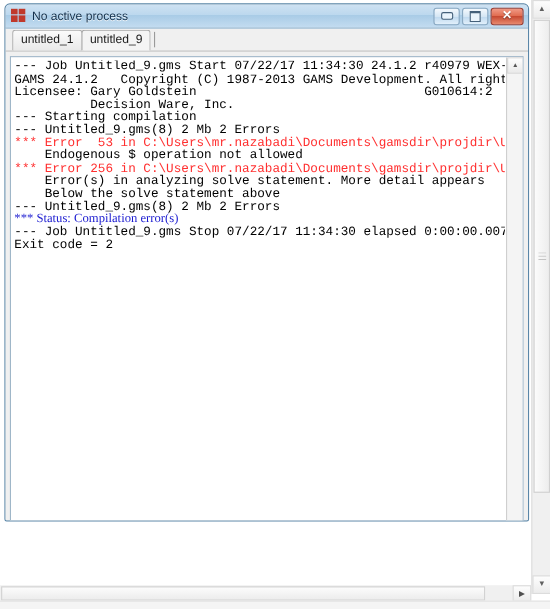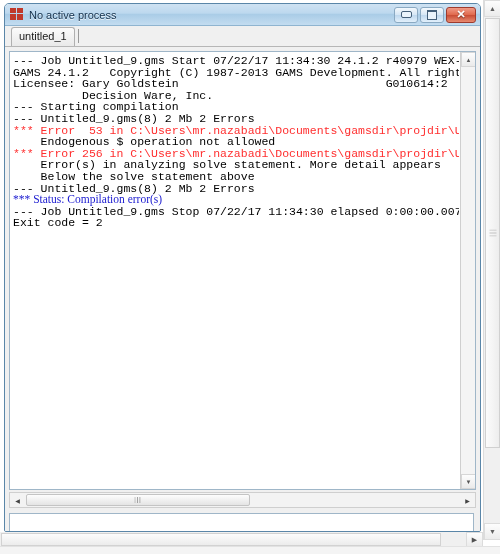--- a/index.html
+++ b/index.html
@@ -82,21 +82,21 @@
     left: 0; bottom: 0;
     width: 500px; height: 7px;
     background: #f4f4f4;
     border-top: 1px solid #e2e2e2;
   }
 
   
   .window {
     position: absolute;
     left: 4px; top: 3px;
-    width: 477px; height: 529px;
+    width: 477px; height: 471px;
     background: #f0f0f0;
     border: 1px solid #5a86a8;
     border-radius: 5px 5px 2px 2px;
     box-sizing: border-box;
     box-shadow: 0 0 0 1px rgba(255,255,255,.55) inset;
     overflow: hidden;
   }
 
   
   .titlebar {
@@ -350,20 +350,23 @@
       <span class="tbtn close">
         <span class="gl-x">✕</span>
       </span>
     </span>
   </div>
 
   <div class="tabstrip">
     <div class="tab">
       <span>untitled_1</span>
     </div>
+    <div class="tab active">
+      <span>untitled_9</span>
+    </div>
     <span class="tab-caret"></span>
   </div>
 
   <div class="body-area">
 
     <div class="log-outer">
       <div class="log-text" id="log-text"><span class="ln">--- Job Untitled_9.gms Start 07/22/17 11:34:30 24.1.2 r40979 WEX-W</span><span class="ln">GAMS 24.1.2   Copyright (C) 1987-2013 GAMS Development. All rights</span><span class="ln">Licensee: Gary Goldstein                              G010614:2</span><span class="ln">          Decision Ware, Inc.</span><span class="ln">--- Starting compilation</span><span class="ln">--- Untitled_9.gms(8) 2 Mb 2 Errors</span><span class="ln err">*** Error  53 in C:\Users\mr.nazabadi\Documents\gamsdir\projdir\Un</span><span class="ln">    Endogenous $ operation not allowed</span><span class="ln err">*** Error 256 in C:\Users\mr.nazabadi\Documents\gamsdir\projdir\Un</span><span class="ln">    Error(s) in analyzing solve statement. More detail appears</span><span class="ln">    Below the solve statement above</span><span class="ln">--- Untitled_9.gms(8) 2 Mb 2 Errors</span><span class="ln stat">*** Status: Compilation error(s)</span><span class="ln">--- Job Untitled_9.gms Stop 07/22/17 11:34:30 elapsed 0:00:00.007</span><span class="ln">Exit code = 2</span></div>
 
       <div class="log-scroll-v">
         <div class="lsv-arrow">

